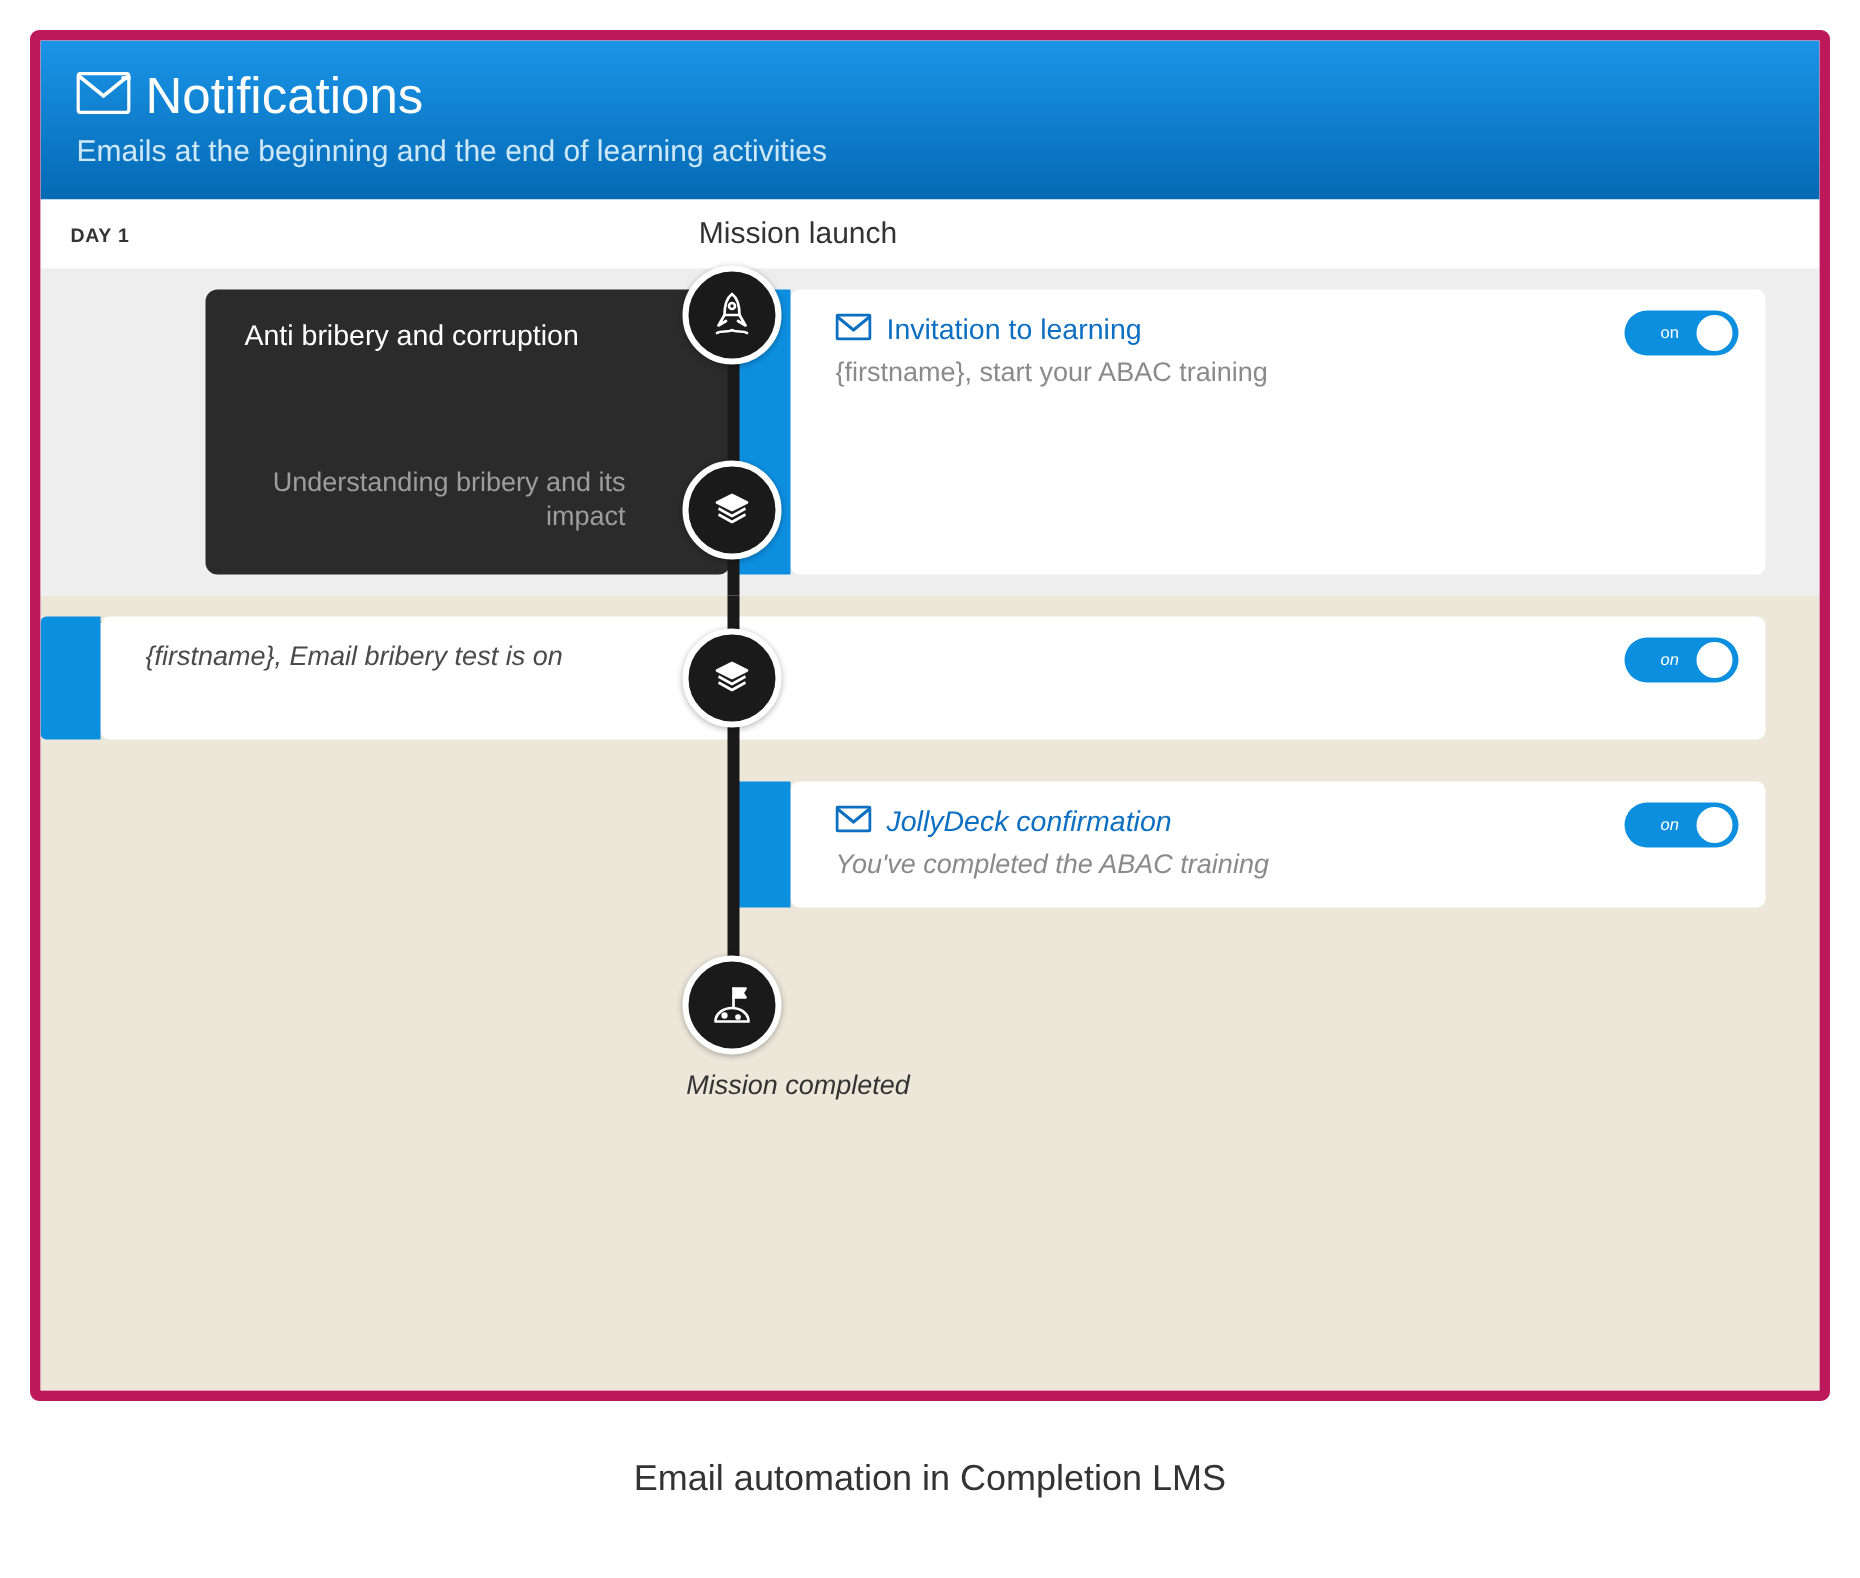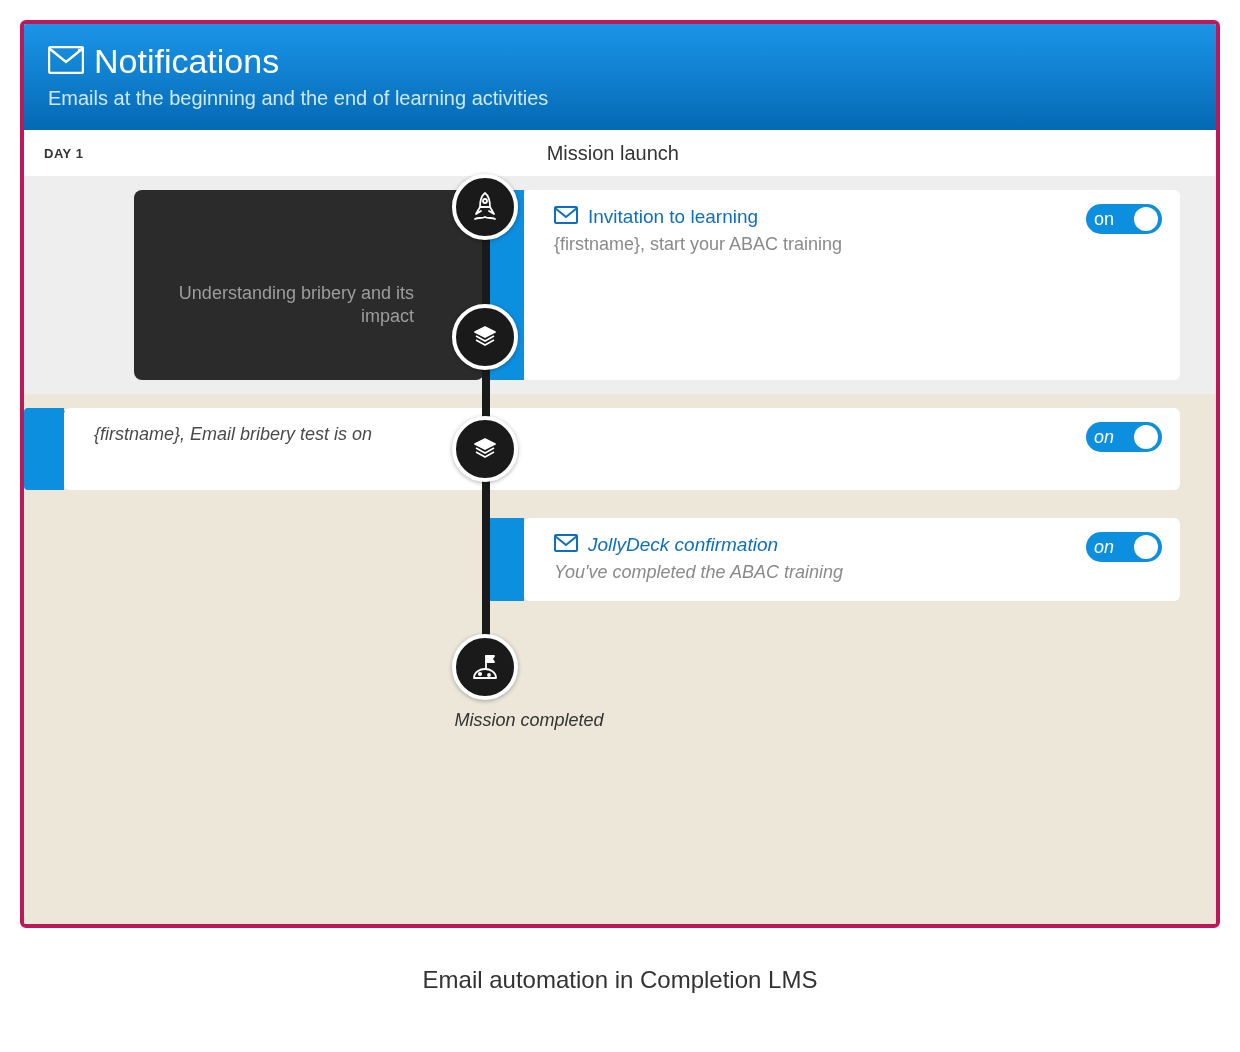--- a/index.html
+++ b/index.html
@@ -3,21 +3,21 @@
 <meta charset="utf-8">
 <style>
   * { box-sizing: border-box; margin: 0; padding: 0; }
   body {
     font-family: Verdana, Geneva, sans-serif;
     background: #fff;
     padding: 20px;
     width: 1240px;
   }
   .panel {
-    border: 4px solid #be185d;
+    border: 7px solid #be185d;
     border-radius: 6px;
     overflow: hidden;
     background: #fff;
   }
   .panel-header {
     background: linear-gradient(to bottom, #1b95e8 0%, #0469b4 100%);
     color: #fff;
     padding: 18px 24px 20px 24px;
   }
   .panel-title-row {
@@ -56,21 +56,21 @@
     padding-top: 14px;
     padding-left: 20px;
   }
   .mission-label {
     position: absolute;
     left: 50%;
     transform: translateX(-50%);
     font-size: 20px;
     color: #333;
     width: 300px;
-    text-align: right;
+    text-align: center;
     left: 355px;
     transform: none;
   }
   .section {
     position: relative;
   }
   .section.s1 { background: #eeeeee; }
   .section.s2 { background: #ece7d9; min-height: 530px; font-style: italic; }
   .row {
     display: flex;
@@ -173,21 +173,21 @@
     align-items: center;
     padding: 0 4px;
     cursor: pointer;
   }
   .toggle .knob {
     width: 24px; height: 24px; border-radius: 50%;
     background: #fff;
     margin-left: auto;
   }
   .toggle .tlabel {
-    color: #fff; font-size: 18px; margin-left: 4px;
+    color: #fff; font-size: 11px; margin-left: 20px;
   }
   .s1 .email-card { min-height: 190px; }
 
   .mission-completed-label {
     position: absolute;
     left: 355px;
     width: 300px;
     text-align: center;
     font-size: 18px;
     color: #333;
@@ -238,20 +238,21 @@
           <path d="M12 17 L8 24 L13 21"></path>
               <path d="M22 17 L26 24 L21 21"></path>
           <path d="M7 29 C10 27 14 29 17 27 C20 29 24 27 27 29"></path>
         </g>
           </svg>
       </div>
 
       <div class="row">
         <div class="left-col">
           <div class="mission-card two-items">
+            <div class="mc-title">Anti bribery and corruption</div>
             <div class="mc-item">Understanding bribery and its impact</div>
           </div>
         </div>
         <div class="right-col">
           <div class="email-card">
             <div class="blue-tab"></div>
             <div class="toggle">
               <span class="tlabel">on</span>
               <span class="knob"></span>
             </div>

